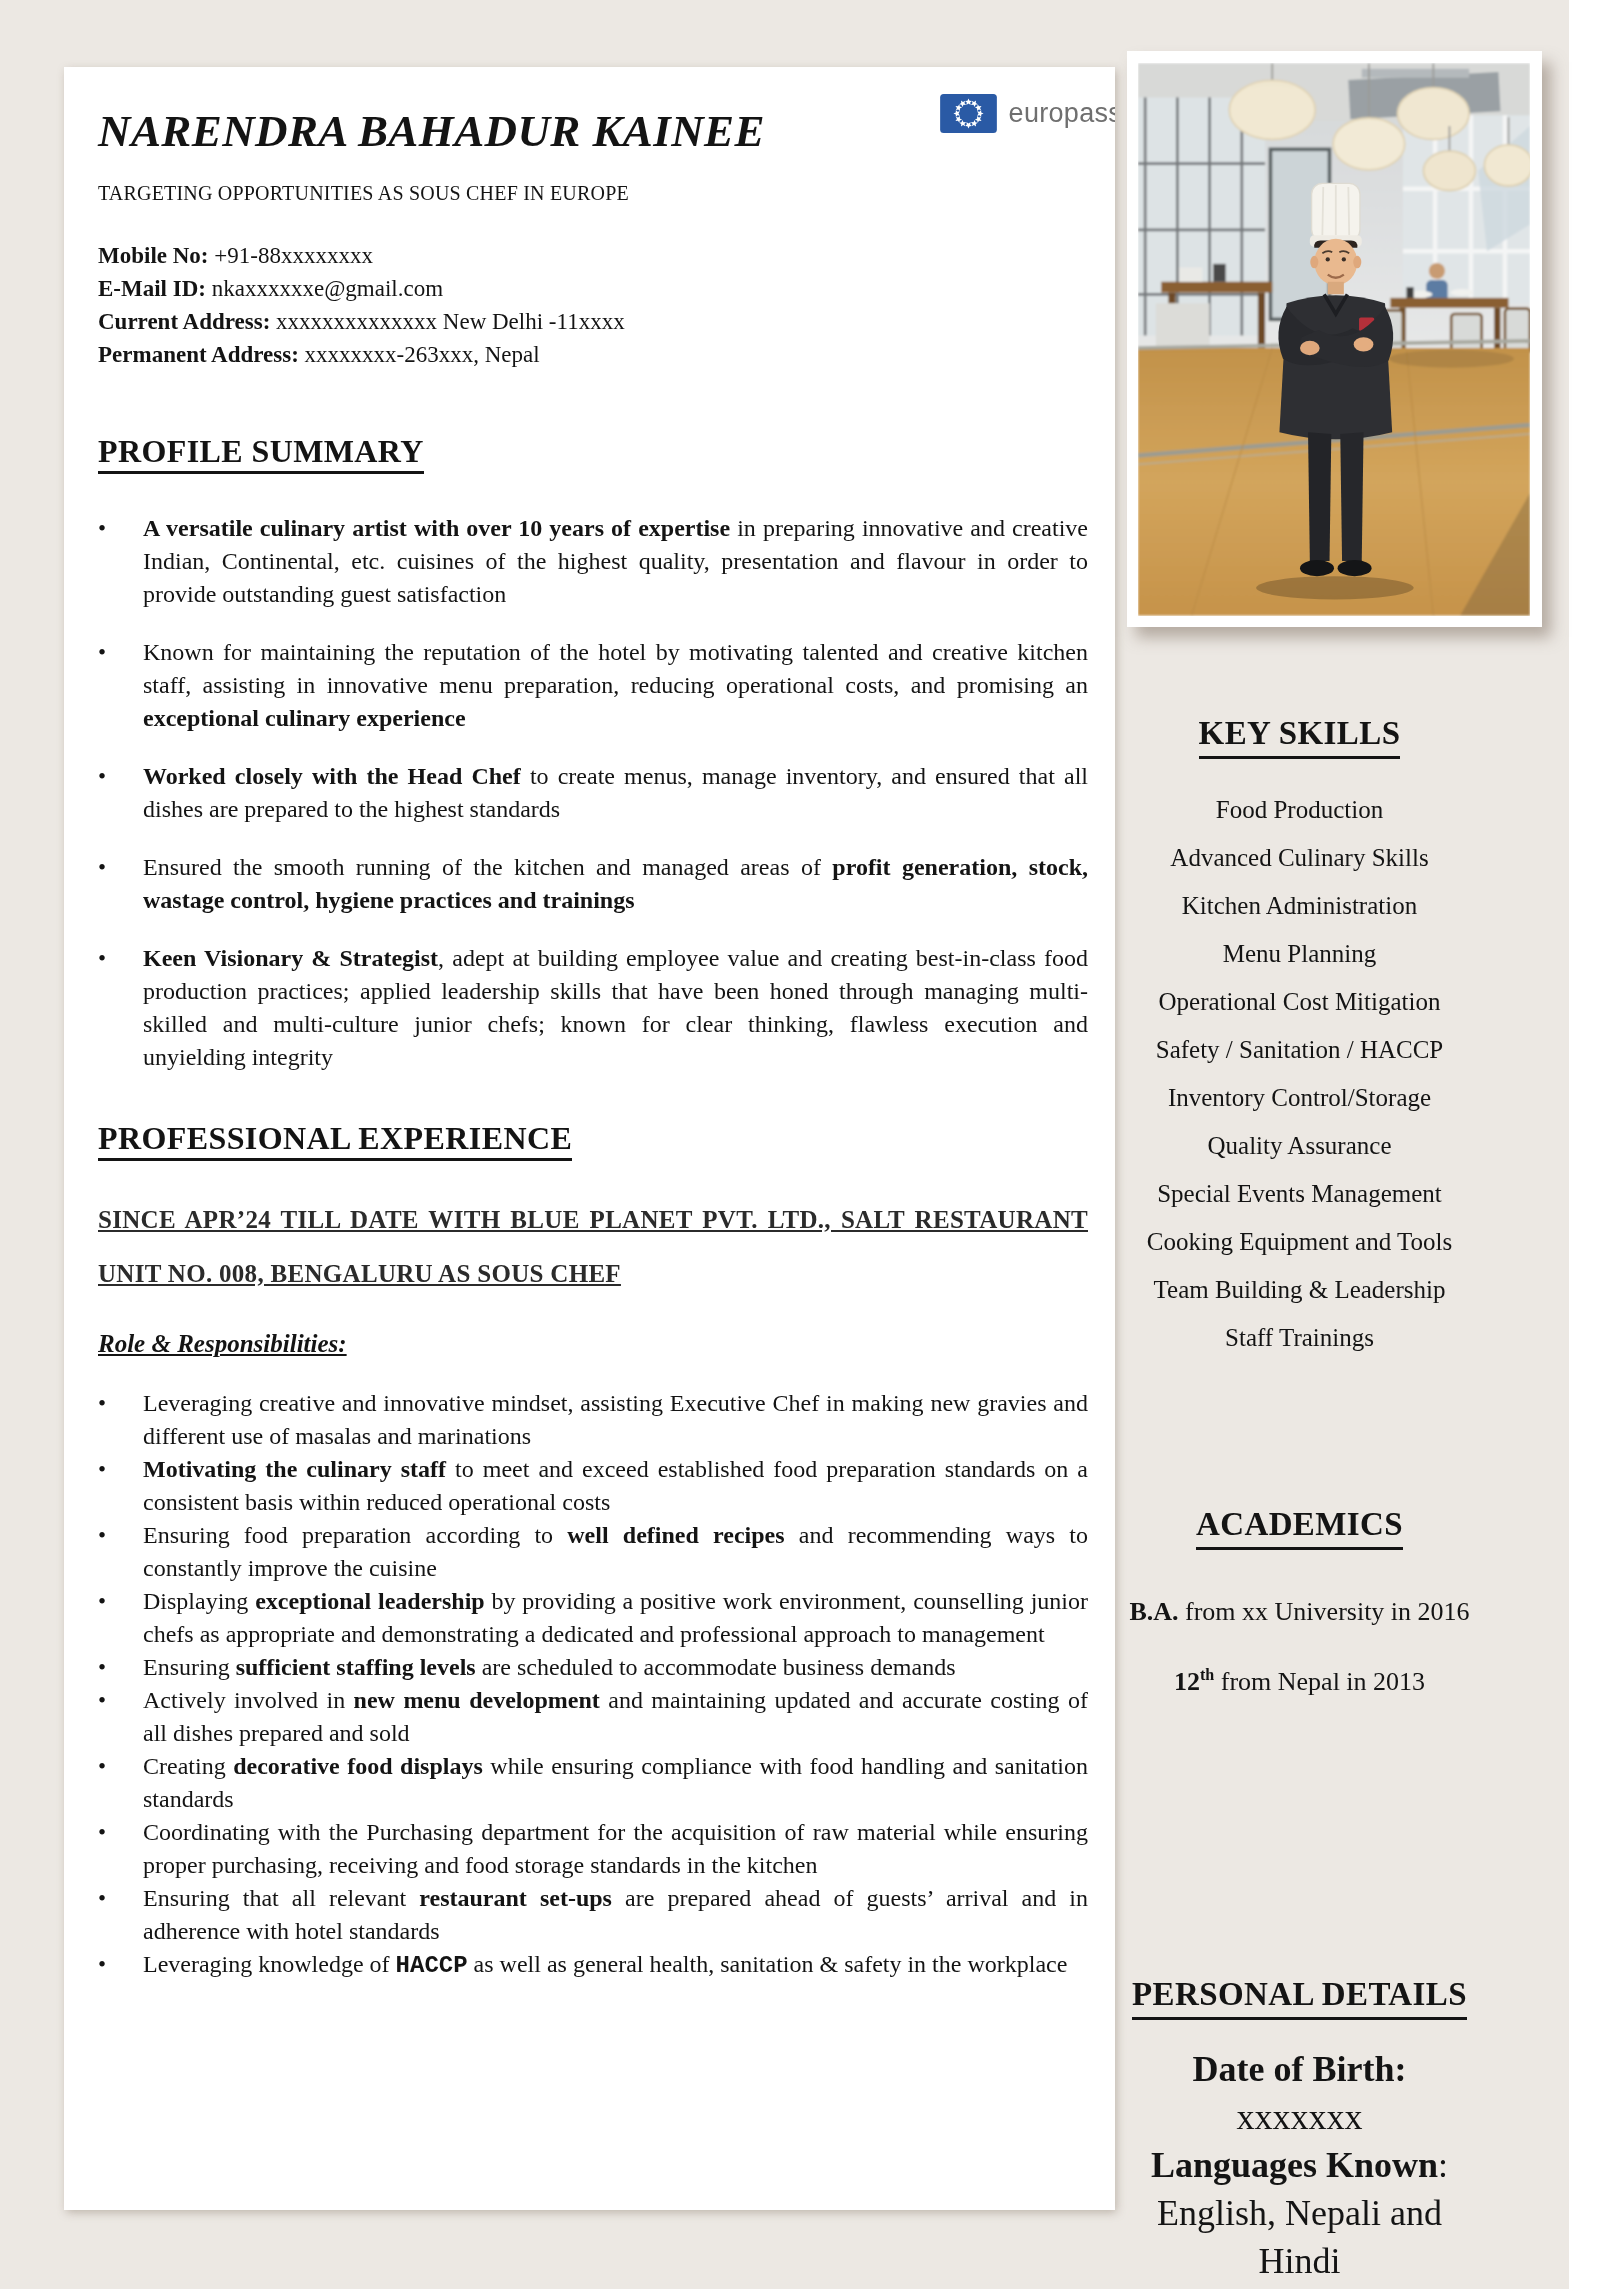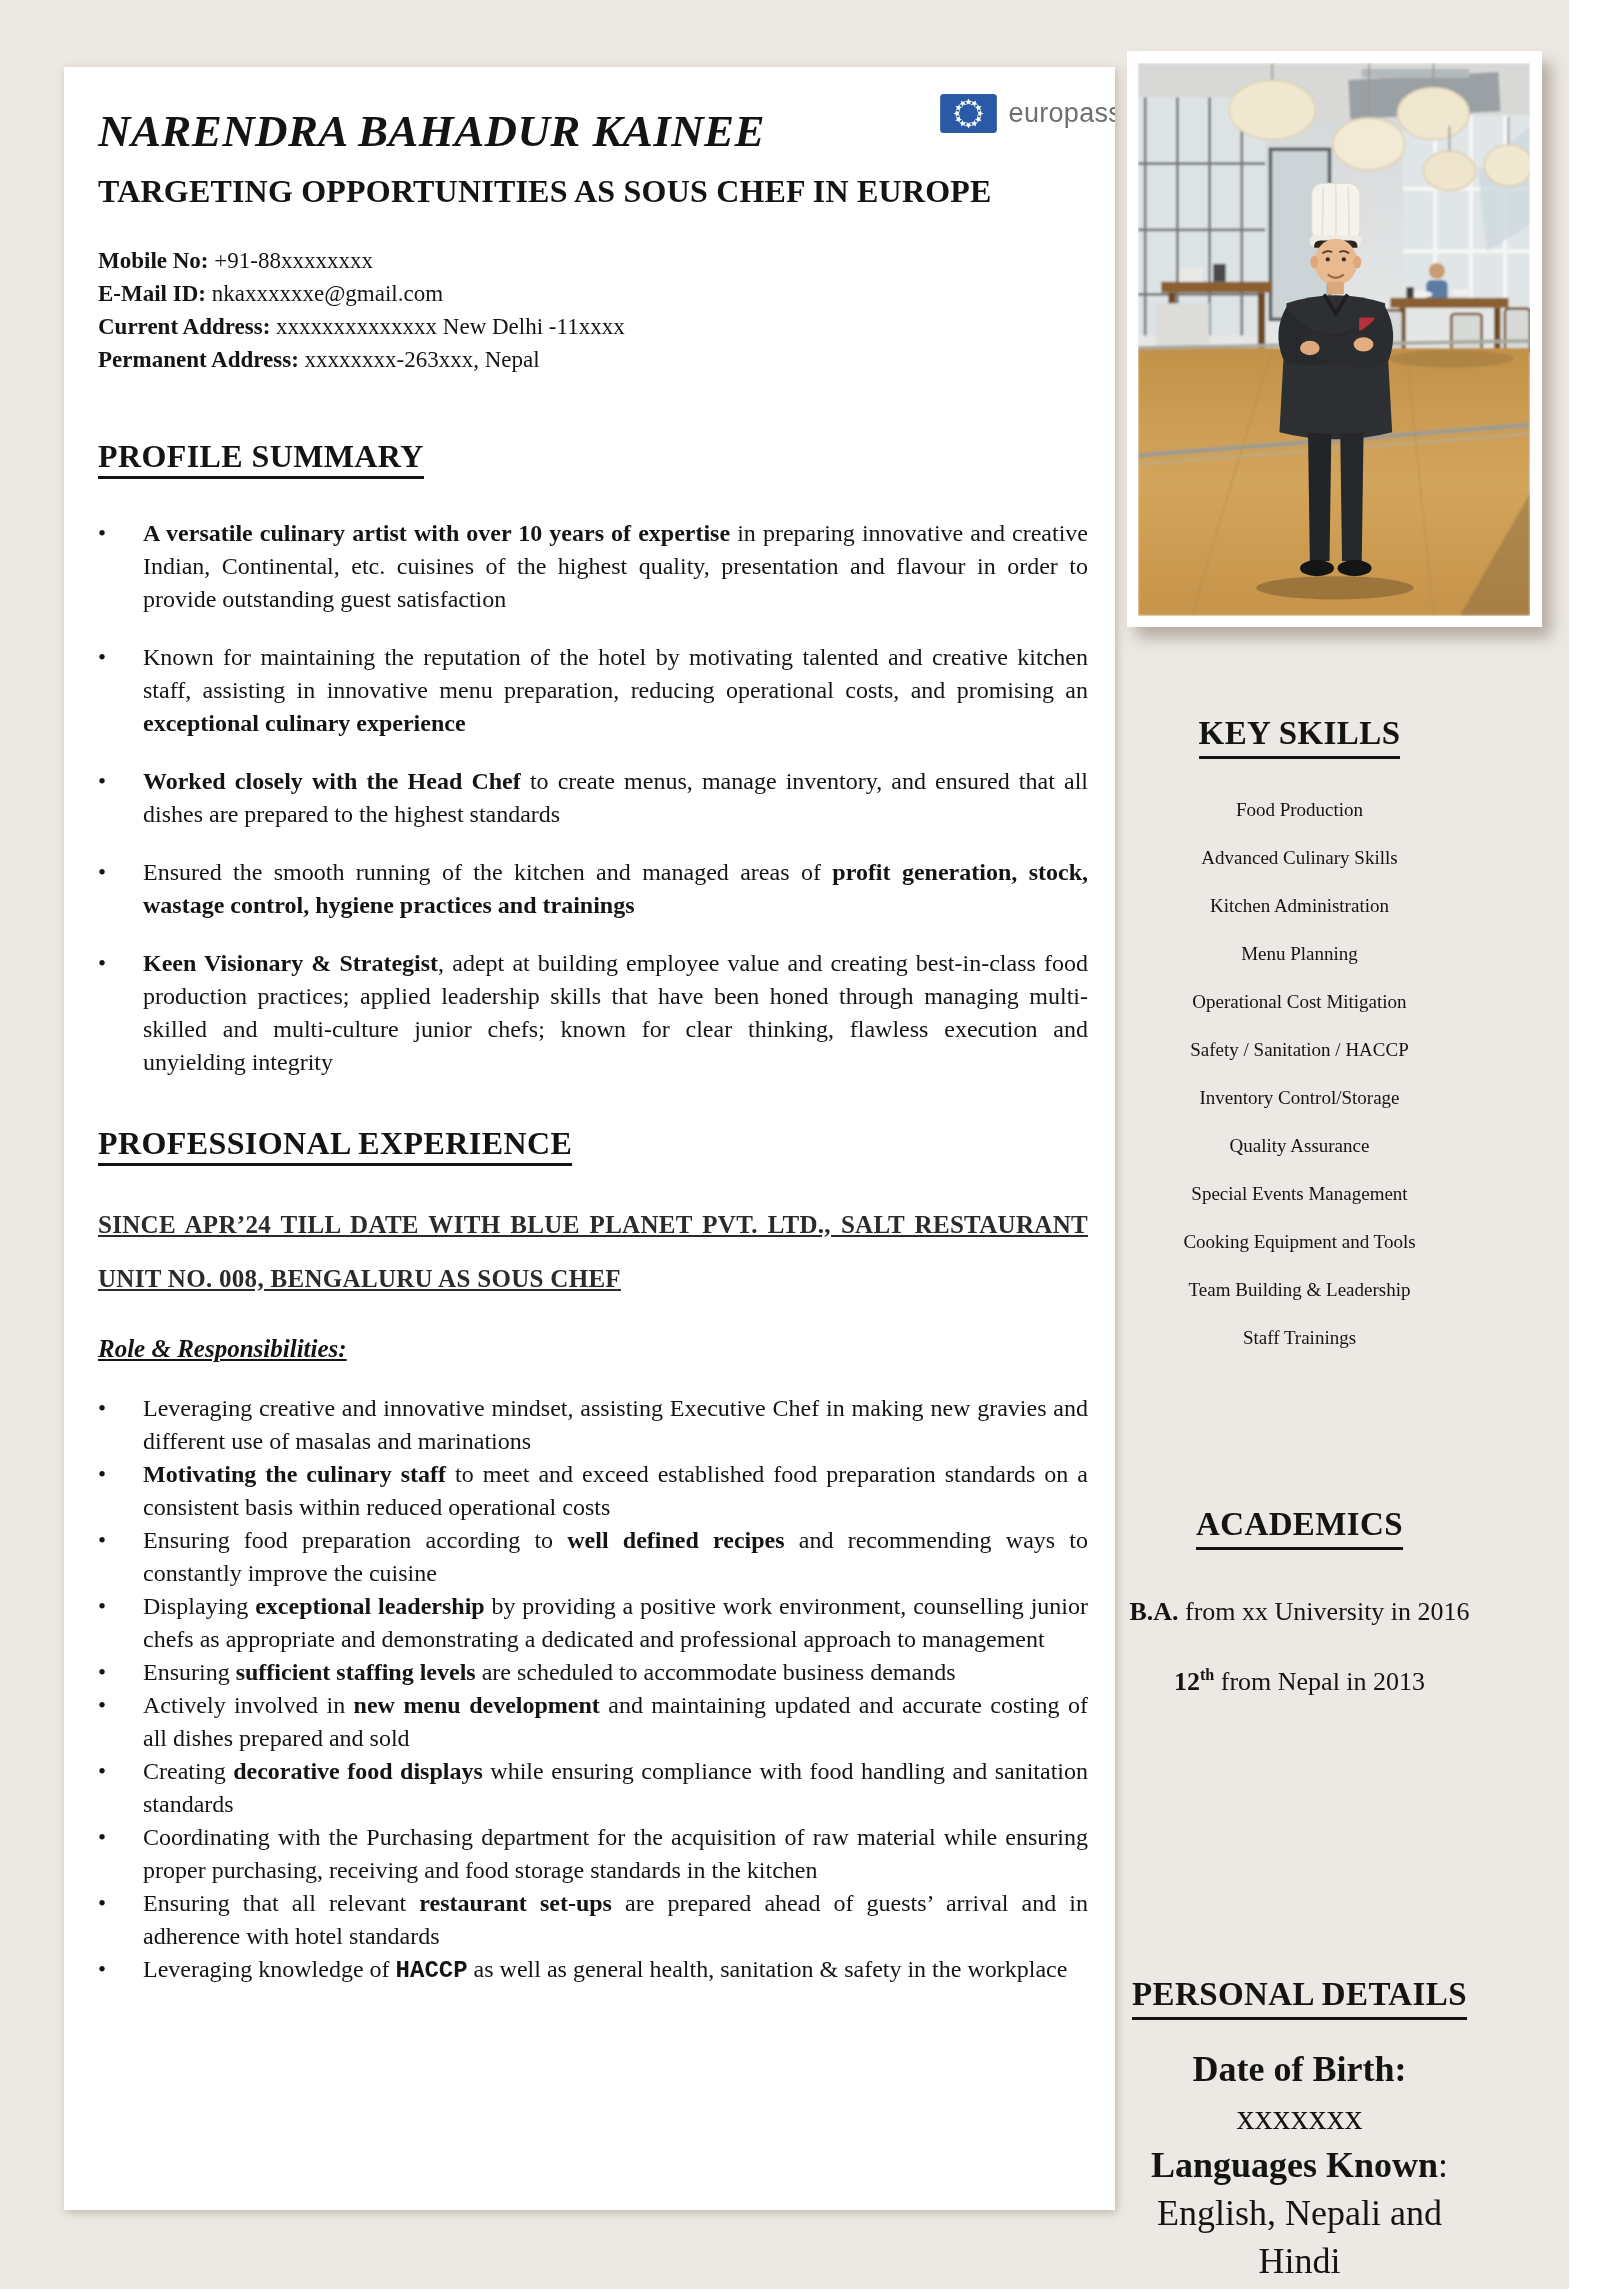--- a/index.html
+++ b/index.html
@@ -9,21 +9,21 @@
     -webkit-font-smoothing:antialiased;
   }
   .bg-panel{position:absolute;left:0;top:0;width:1569px;height:2289px;background:#ece8e3;}
   
   .page{
     position:absolute;left:64px;top:67px;width:1051px;height:2143px;background:#ffffff;
     box-shadow:1.8px 2.7px 9px rgba(130,115,100,.45);
     box-sizing:border-box;padding:0 27px 0 34px;overflow:hidden;
   }
   .name{margin-top:39px;font-size:45px;font-weight:700;letter-spacing:0.4px;line-height:1.15;font-style:italic;}
-  .tagline{margin-top:15px;font-size:32px;font-weight:700;letter-spacing:0.2px;}
+  .tagline{margin-top:24px;font-size:20px;font-weight:400;letter-spacing:0.2px;}
   .contact{margin-top:34px;font-size:23px;line-height:33px;}
   .contact b{font-weight:700;}
   .sec-h-wrap{line-height:1;}
   .sec-h{
     display:inline-block;font-size:32px;font-weight:700;letter-spacing:0.4px;
     border-bottom:3.6px solid #141414;padding-bottom:4px;
   }
   .profile-h-wrap{margin-top:64px;}
   .exp-h-wrap{margin-top:48px;}
   .bullets{margin-top:38px;font-size:24px;line-height:33px;}
@@ -46,21 +46,21 @@
     position:absolute;left:11.6px;top:51px;background:#ffffff;padding:11.6px;
     box-shadow:9px 10.7px 14.3px rgba(125,110,95,.5);
   }
   .photo svg{display:block;width:392px;height:553px;}
   .side-sec{position:absolute;left:0;width:100%;text-align:center;}
   .side-h{
     display:inline-block;font-size:33px;font-weight:700;letter-spacing:0.4px;
     border-bottom:3.6px solid #141414;padding-bottom:3.6px;
   }
   .skills-sec{top:715px;}
-  .skills-sec .items{margin-top:27px;font-size:19px;line-height:48px;}
+  .skills-sec .items{margin-top:27px;font-size:25px;line-height:48px;}
   .academics-sec{top:1506px;}
   .academics-sec .items{margin-top:30px;font-size:26px;line-height:63px;}
   .personal-sec{top:1931px;margin-top:45px;}
   .personal-sec .items{margin-top:25px;font-size:36px;line-height:48px;padding:0 21.5px;}
   .items b{font-weight:700;}
   sup{font-size:.62em;}
 </style>
 </head>
 <body>
 

